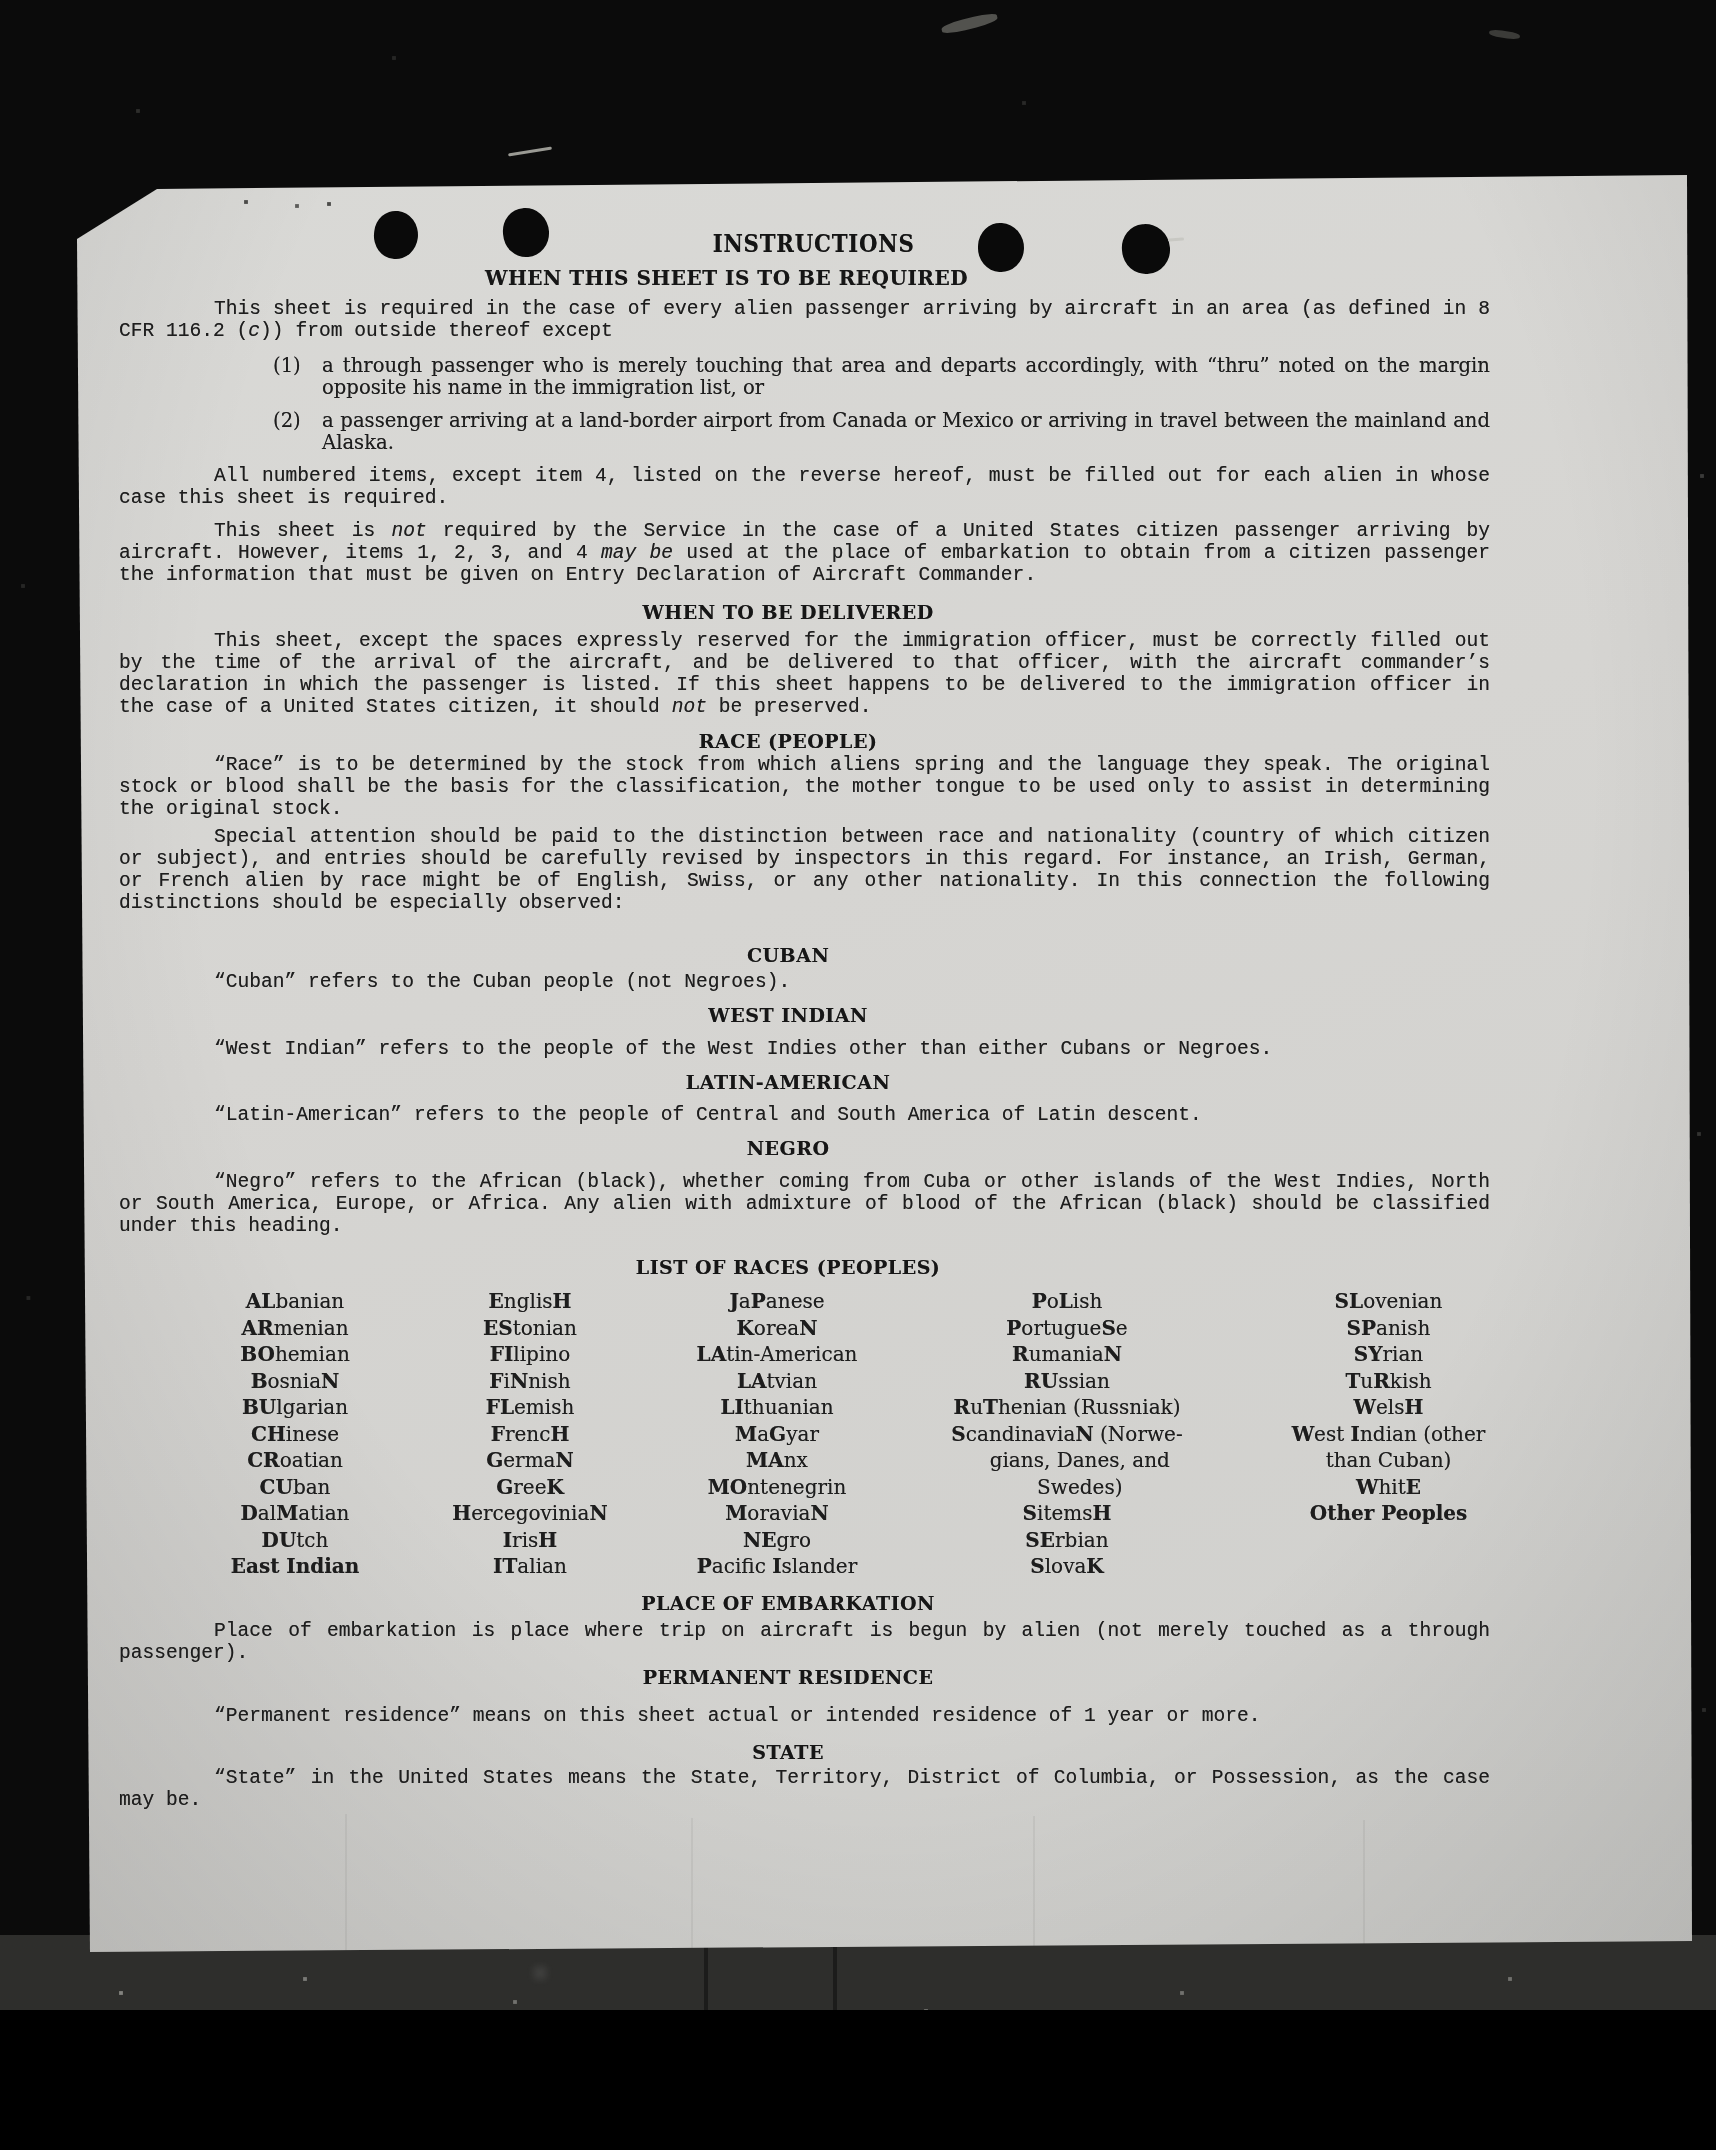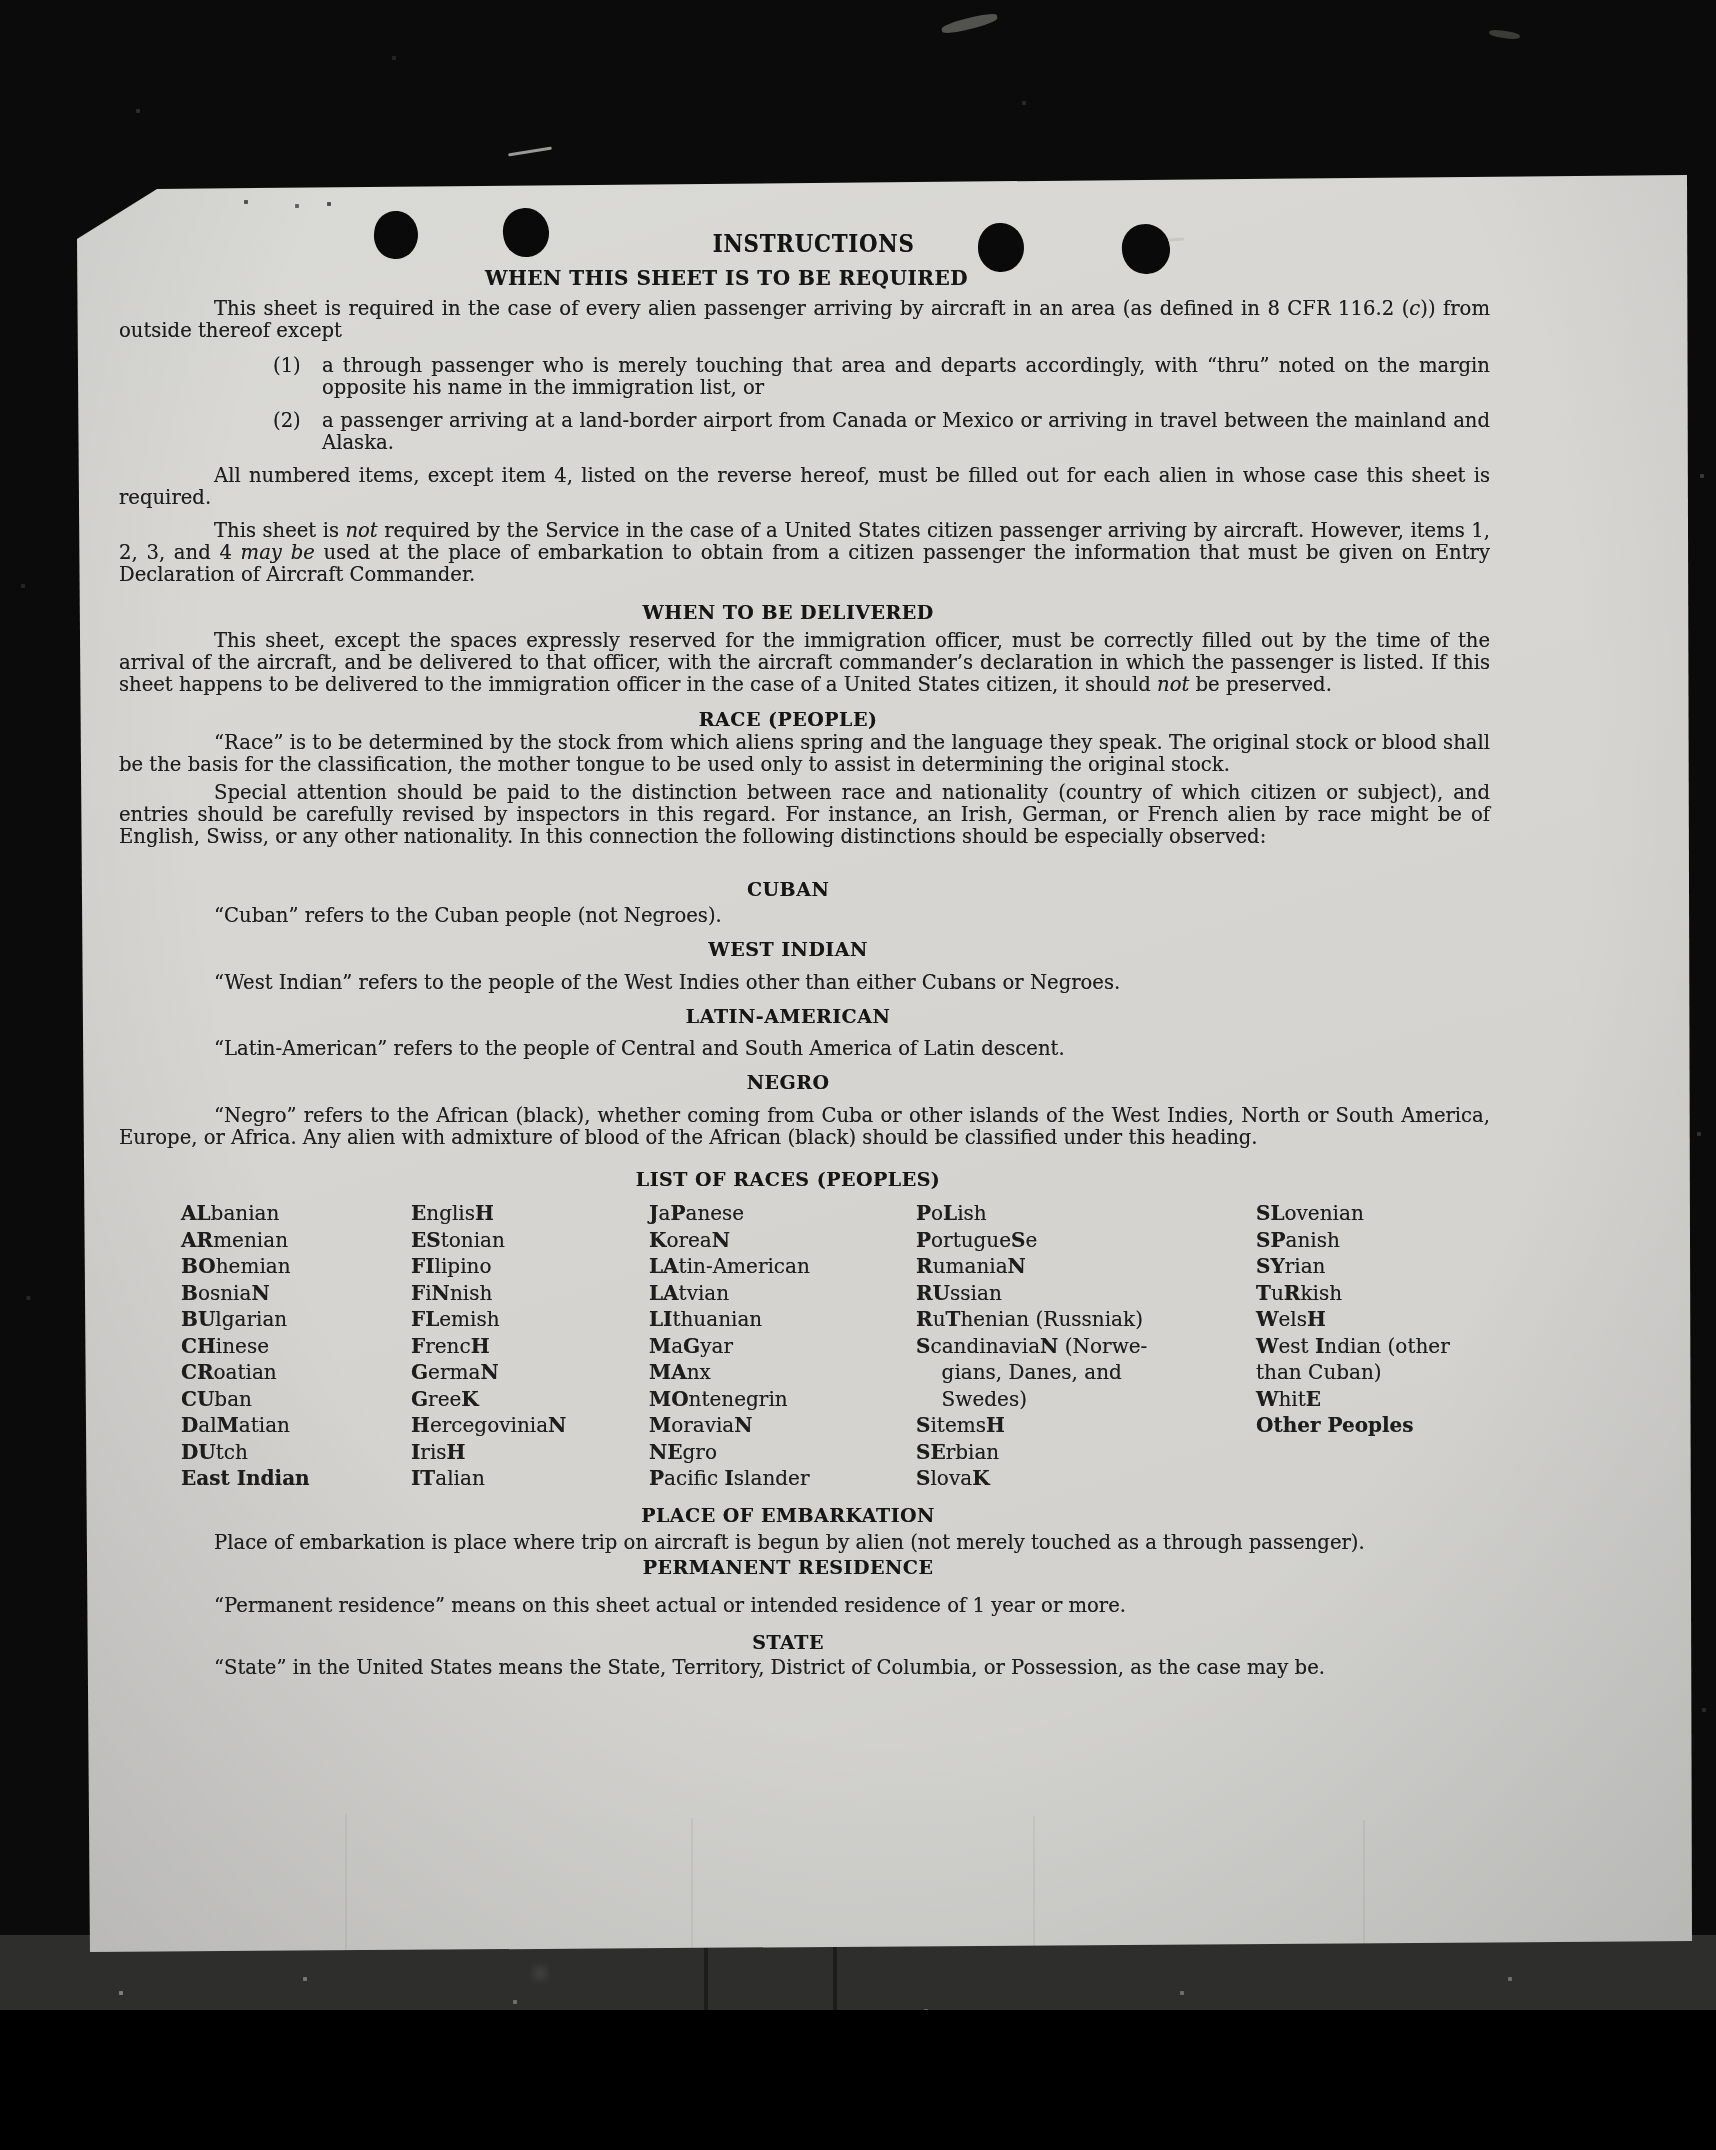--- a/index.html
+++ b/index.html
@@ -25,21 +25,21 @@
 
   .speck-layer{position:absolute;left:0;top:0;width:1.8px;height:1.8px;background:transparent;}
   .scratch{position:absolute;background:#9a9a94;border-radius:1.8px;}
   .smudge{position:absolute;background:#6b6b66;border-radius:40%;opacity:.75;}
 
   
   .content{position:absolute;left:119px;top:225px;width:1371px;color:#1d1d1d;
            font-size:19.6px;line-height:22px;text-align:justify;
            text-shadow:0 0 0.6px rgba(25,25,25,.55);filter:blur(0.2px);}
   .para{margin:0;}
-  .indent{text-indent:95px;}
+  .indent{text-indent:95px;font-family:Liberation Mono, monospace;}
   .item{position:relative;padding-left:203px;}
   .item-num{position:absolute;left:154px;top:0;}
   .sh{font-size:19px;line-height:22px;font-weight:bold;text-align:center;margin:0;
       letter-spacing:0.5px;transform:translateX(-16.4px);color:#161616;}
   .sh-req{transform:translateX(-78px);font-size:20px;}
   .title{font-size:25px;line-height:25.6px;font-weight:bold;text-align:center;margin:0;
          letter-spacing:0.9px;transform:translateX(9.1px) scaleX(.85);color:#141414;}
   .seg-b{font-weight:bold;}
   .seg-i{font-style:italic;}
 
@@ -117,21 +117,21 @@
     <p class="para indent" style="margin-top:12px;"><span>“West Indian” refers to the people of the West Indies other than either Cubans or Negroes.</span></p>
 
     <h2 class="sh" style="margin-top:11px;">LATIN-AMERICAN</h2>
     <p class="para indent" style="margin-top:11px;"><span>“Latin-American” refers to the people of Central and South America of Latin descent.</span></p>
 
     <h2 class="sh" style="margin-top:11px;">NEGRO</h2>
     <p class="para indent" style="margin-top:12px;"><span>“Negro” refers to the African (black), whether coming from Cuba or other islands of the West Indies, North or South America, Europe, or Africa.  Any alien with admixture of blood of the African (black) should be classified under this heading.</span></p>
 
     <h2 class="sh" style="margin-top:19px;">LIST OF RACES (PEOPLES)</h2>
 
-    <div class="race-list" style="margin-top:10px;">
+    <div class="race-list" style="margin-top:10px;text-align:center;">
       <div class="race-col" style="left:62px;width:228px;"><div class="race-item"><span class="seg-b">AL</span><span>banian</span></div><div class="race-item"><span class="seg-b">AR</span><span>menian</span></div><div class="race-item"><span class="seg-b">BO</span><span>hemian</span></div><div class="race-item"><span class="seg-b">B</span><span>osnia</span><span class="seg-b">N</span></div><div class="race-item"><span class="seg-b">BU</span><span>lgarian</span></div><div class="race-item"><span class="seg-b">CH</span><span>inese</span></div><div class="race-item"><span class="seg-b">CR</span><span>oatian</span></div><div class="race-item"><span class="seg-b">CU</span><span>ban</span></div><div class="race-item"><span class="seg-b">D</span><span>al</span><span class="seg-b">M</span><span>atian</span></div><div class="race-item"><span class="seg-b">DU</span><span>tch</span></div><div class="race-item"><span class="seg-b">East Indian</span></div></div>
       <div class="race-col" style="left:292px;width:238px;"><div class="race-item"><span class="seg-b">E</span><span>nglis</span><span class="seg-b">H</span></div><div class="race-item"><span class="seg-b">ES</span><span>tonian</span></div><div class="race-item"><span class="seg-b">FI</span><span>lipino</span></div><div class="race-item"><span class="seg-b">F</span><span>i</span><span class="seg-b">N</span><span>nish</span></div><div class="race-item"><span class="seg-b">FL</span><span>emish</span></div><div class="race-item"><span class="seg-b">F</span><span>renc</span><span class="seg-b">H</span></div><div class="race-item"><span class="seg-b">G</span><span>erma</span><span class="seg-b">N</span></div><div class="race-item"><span class="seg-b">G</span><span>ree</span><span class="seg-b">K</span></div><div class="race-item"><span class="seg-b">H</span><span>ercegovinia</span><span class="seg-b">N</span></div><div class="race-item"><span class="seg-b">I</span><span>ris</span><span class="seg-b">H</span></div><div class="race-item"><span class="seg-b">IT</span><span>alian</span></div></div>
       <div class="race-col" style="left:530px;width:256px;"><div class="race-item"><span class="seg-b">J</span><span>a</span><span class="seg-b">P</span><span>anese</span></div><div class="race-item"><span class="seg-b">K</span><span>orea</span><span class="seg-b">N</span></div><div class="race-item"><span class="seg-b">LA</span><span>tin-American</span></div><div class="race-item"><span class="seg-b">LA</span><span>tvian</span></div><div class="race-item"><span class="seg-b">LI</span><span>thuanian</span></div><div class="race-item"><span class="seg-b">M</span><span>a</span><span class="seg-b">G</span><span>yar</span></div><div class="race-item"><span class="seg-b">MA</span><span>nx</span></div><div class="race-item"><span class="seg-b">MO</span><span>ntenegrin</span></div><div class="race-item"><span class="seg-b">M</span><span>oravia</span><span class="seg-b">N</span></div><div class="race-item"><span class="seg-b">NE</span><span>gro</span></div><div class="race-item"><span class="seg-b">P</span><span>acific </span><span class="seg-b">I</span><span>slander</span></div></div>
       <div class="race-col hang" style="left:797px;width:302px;"><div class="race-item"><span class="seg-b">P</span><span>o</span><span class="seg-b">L</span><span>ish</span></div><div class="race-item"><span class="seg-b">P</span><span>ortugue</span><span class="seg-b">S</span><span>e</span></div><div class="race-item"><span class="seg-b">R</span><span>umania</span><span class="seg-b">N</span></div><div class="race-item"><span class="seg-b">RU</span><span>ssian</span></div><div class="race-item"><span class="seg-b">R</span><span>u</span><span class="seg-b">T</span><span>henian (Russniak)</span></div><div class="race-item"><span class="seg-b">S</span><span>candinavia</span><span class="seg-b">N</span><span> (Norwe-
 gians, Danes, and
 Swedes)</span></div><div class="race-item"><span class="seg-b">S</span><span>items</span><span class="seg-b">H</span></div><div class="race-item"><span class="seg-b">SE</span><span>rbian</span></div><div class="race-item"><span class="seg-b">S</span><span>lova</span><span class="seg-b">K</span></div></div>
       <div class="race-col" style="left:1137px;width:265px;"><div class="race-item"><span class="seg-b">SL</span><span>ovenian</span></div><div class="race-item"><span class="seg-b">SP</span><span>anish</span></div><div class="race-item"><span class="seg-b">SY</span><span>rian</span></div><div class="race-item"><span class="seg-b">T</span><span>u</span><span class="seg-b">R</span><span>kish</span></div><div class="race-item"><span class="seg-b">W</span><span>els</span><span class="seg-b">H</span></div><div class="race-item"><span class="seg-b">W</span><span>est </span><span class="seg-b">I</span><span>ndian (other
 than Cuban)</span></div><div class="race-item"><span class="seg-b">W</span><span>hit</span><span class="seg-b">E</span></div><div class="race-item"><span class="seg-b">Other Peoples</span></div></div>
     </div>
 

